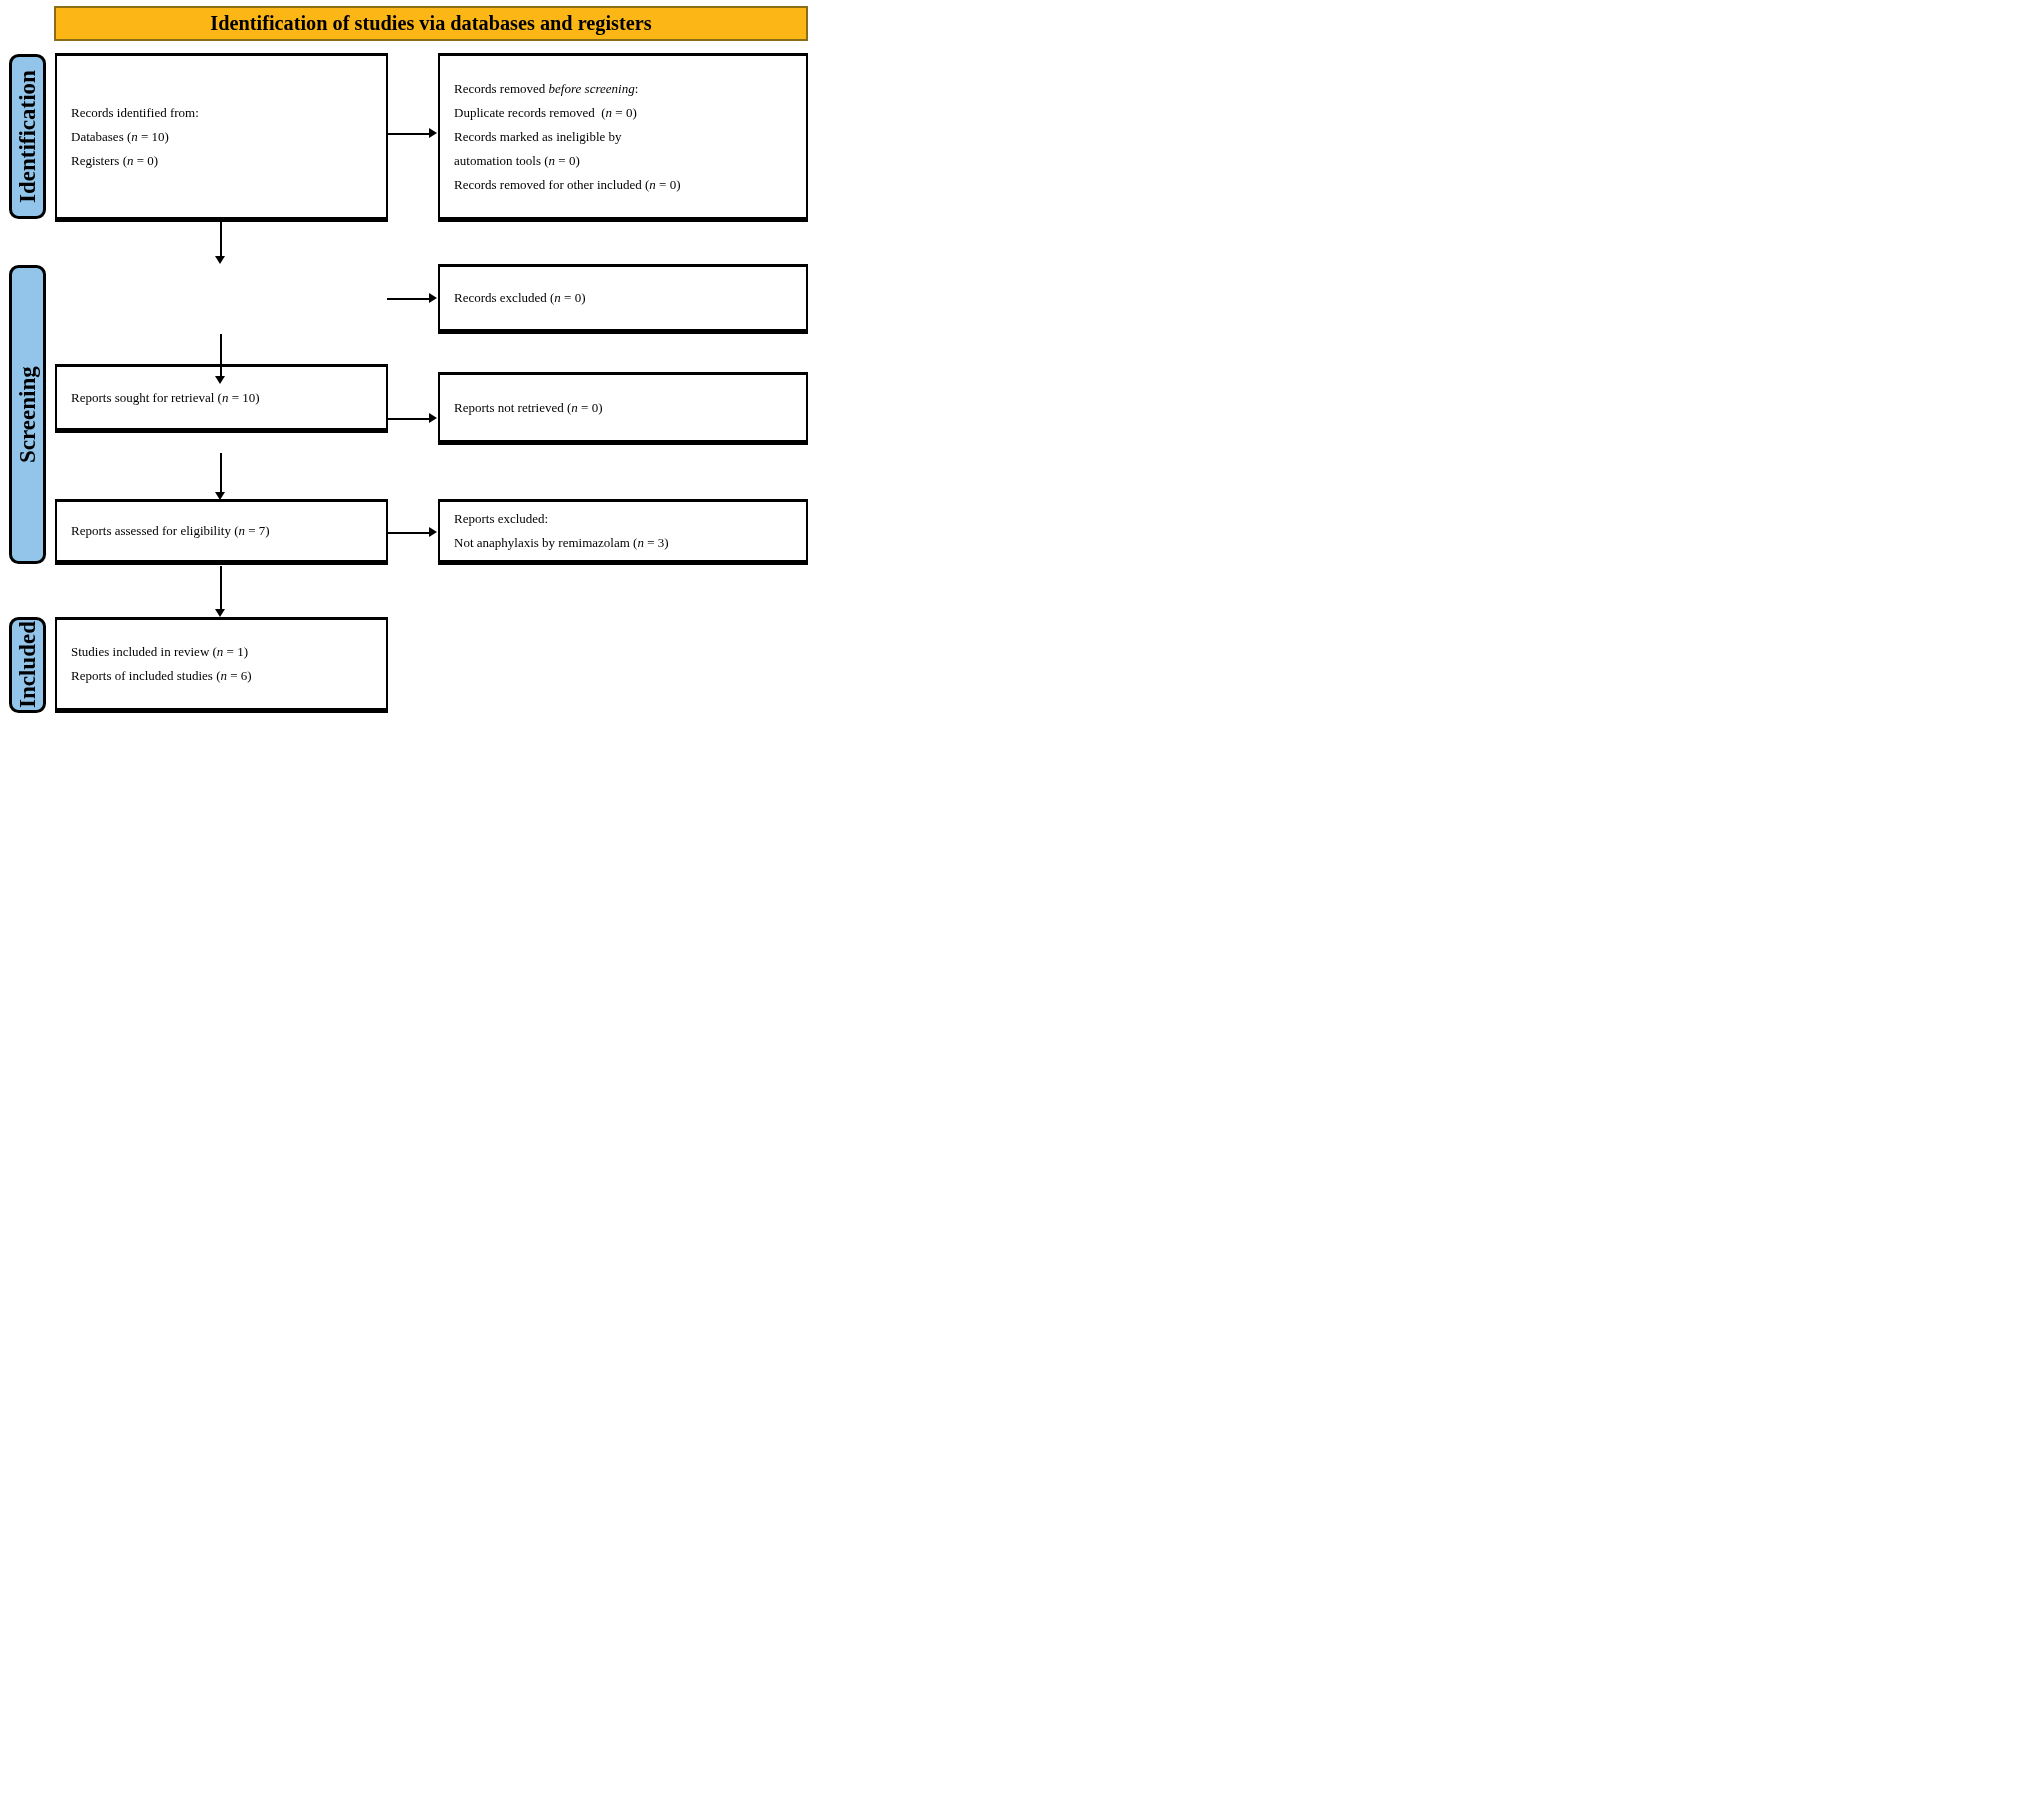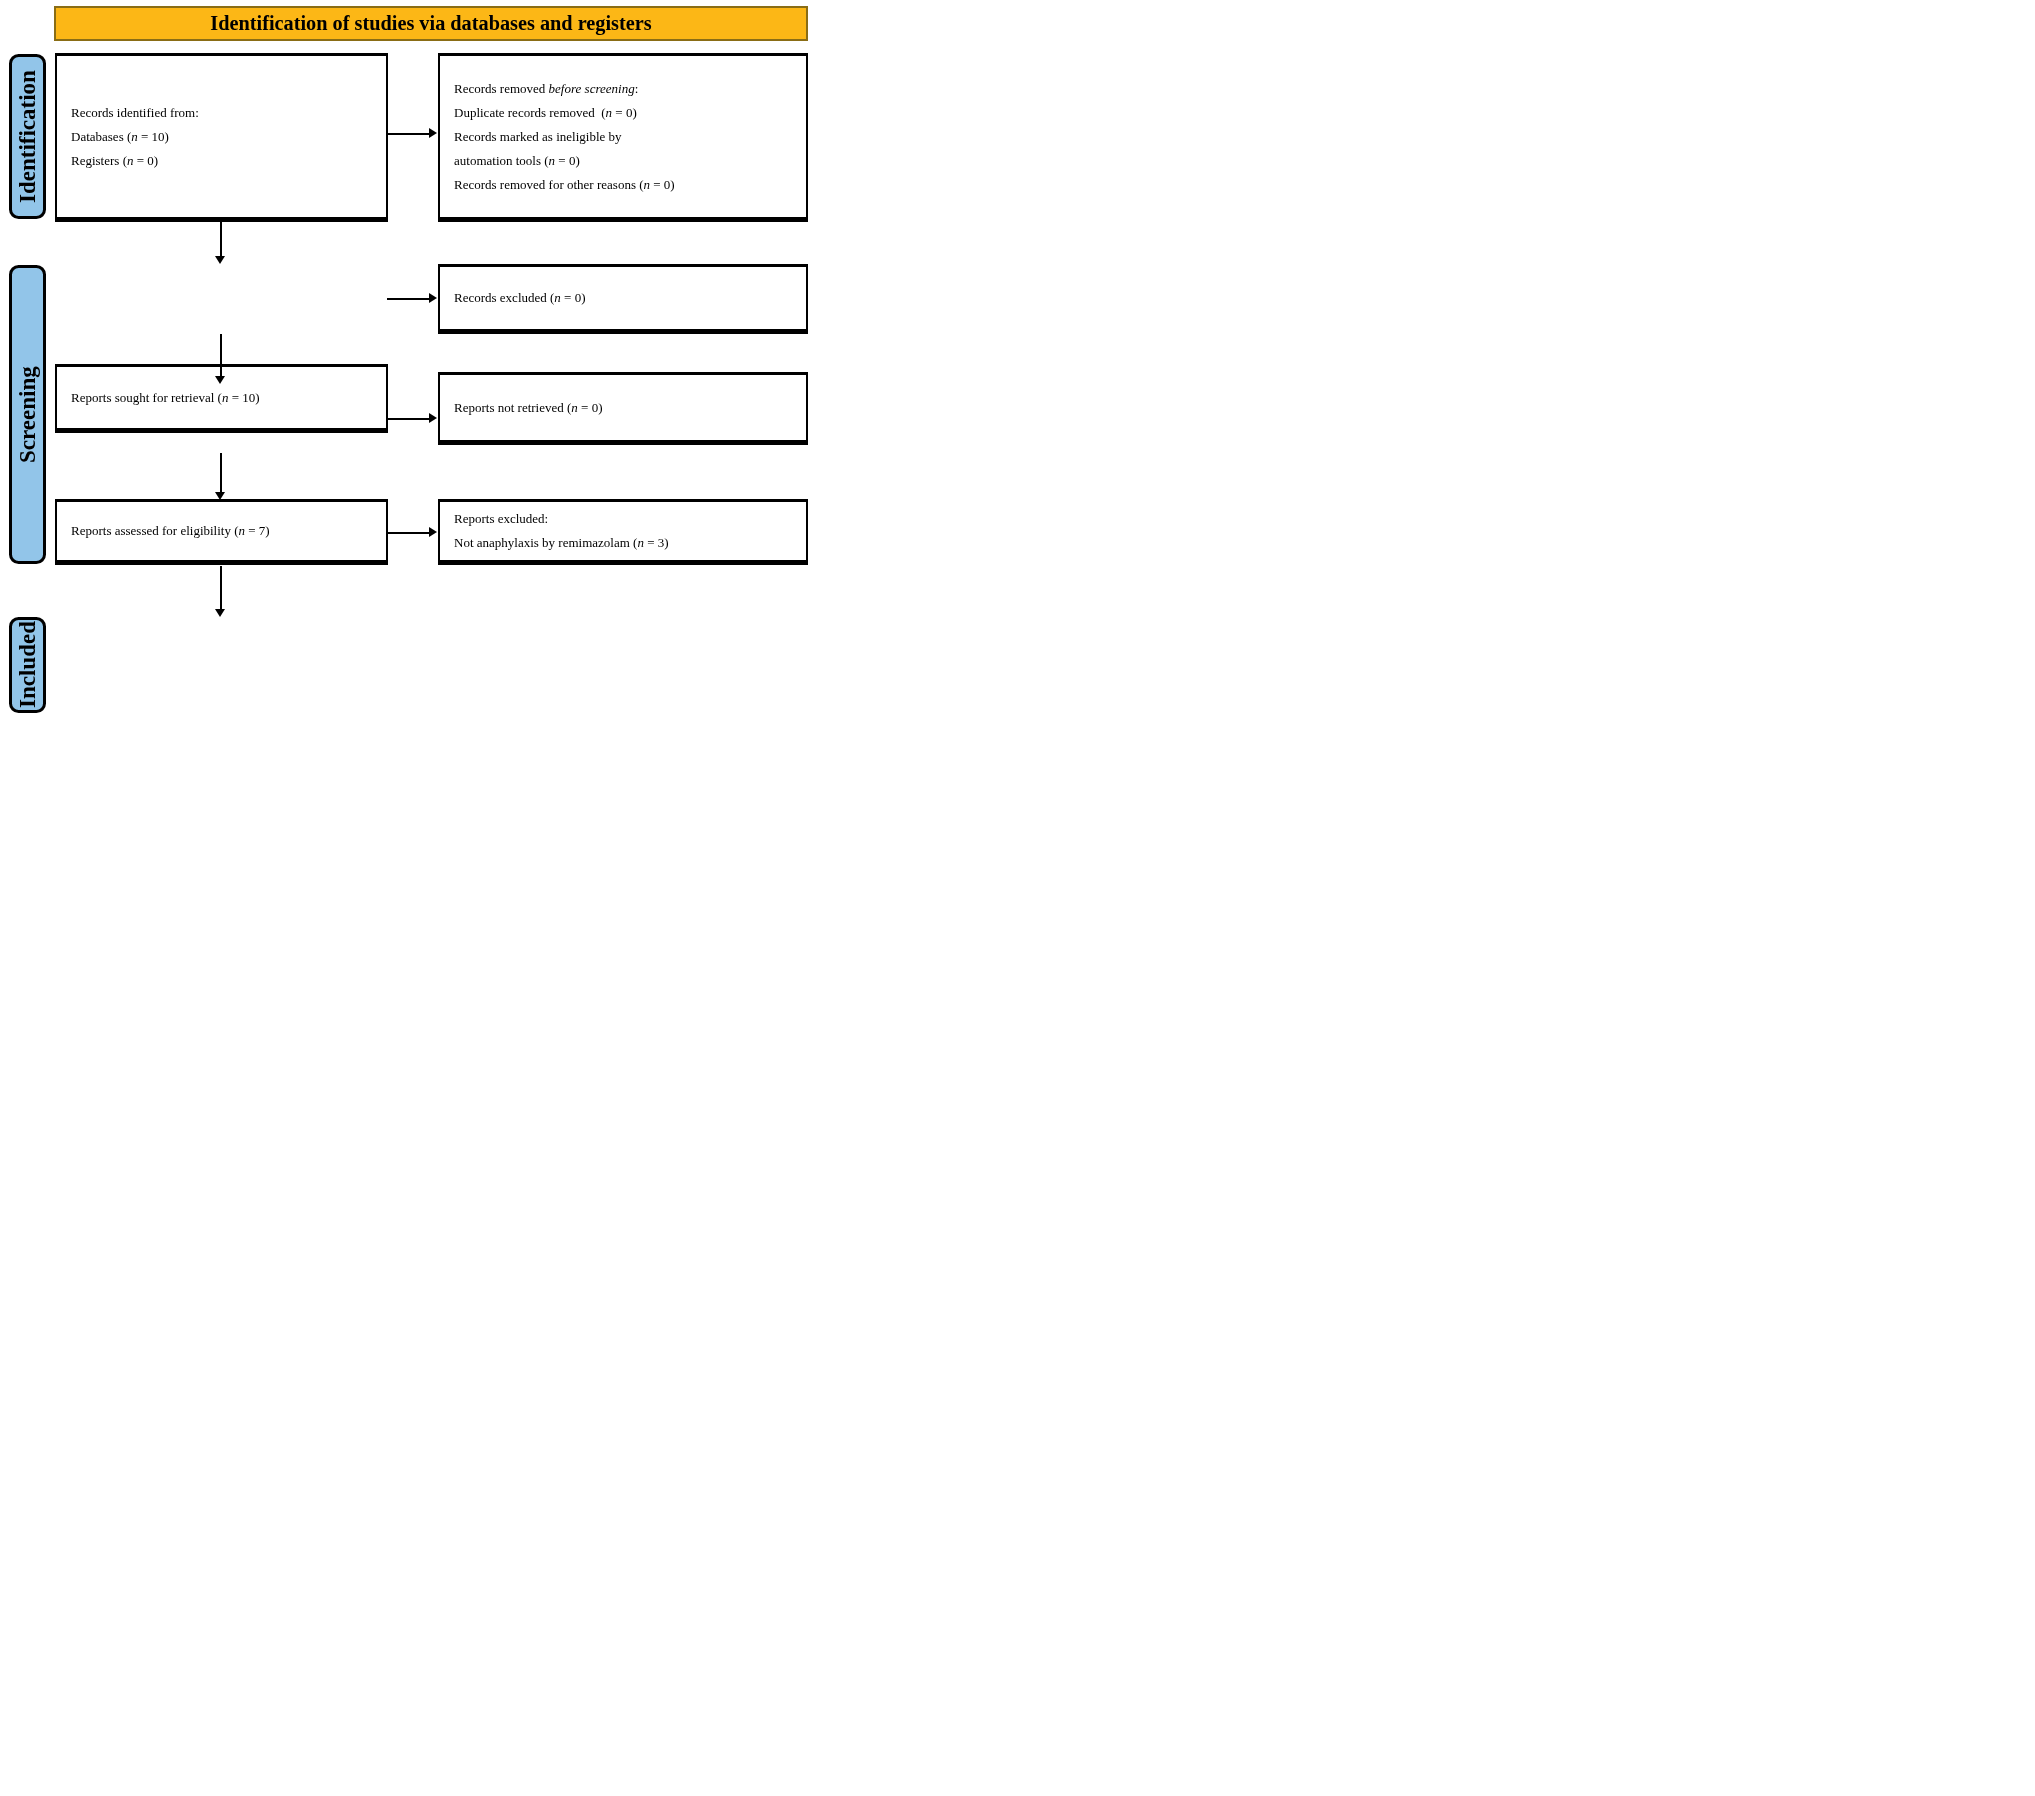--- a/index.html
+++ b/index.html
@@ -91,21 +91,21 @@
   <div class="flowbox" style="left:55px;top:53px;width:333px;height:169px;">
       <div class="line"><span>Records identified from:</span></div>
       <div class="line"><span>Databases (</span><em>n</em><span> = 10)</span></div>
       <div class="line"><span>Registers (</span><em>n</em><span> = 0)</span></div>
     </div>
   <div class="flowbox" style="left:438px;top:53px;width:370px;height:169px;">
       <div class="line"><span>Records removed </span><em>before screening</em><span>:</span></div>
       <div class="line"><span>Duplicate records removed&nbsp; (</span><em>n</em><span> = 0)</span></div>
       <div class="line"><span>Records marked as ineligible by</span></div>
       <div class="line"><span>automation tools (</span><em>n</em><span> = 0)</span></div>
-      <div class="line"><span>Records removed for other reasons (</span><em>n</em><span> = 0)</span></div>
+      <div class="line"><span>Records removed for other included (</span><em>n</em><span> = 0)</span></div>
     </div>
 
   <div class="flowbox" style="left:438px;top:264px;width:370px;height:70px;">
       <div class="line"><span>Records excluded (</span><em>n</em><span> = 0)</span></div>
     </div>
 
   <div class="flowbox" style="left:55px;top:364px;width:333px;height:69px;">
       <div class="line"><span>Reports sought for retrieval (</span><em>n</em><span> = 10)</span></div>
     </div>
   <div class="flowbox" style="left:438px;top:372px;width:370px;height:73px;">
@@ -113,20 +113,24 @@
     </div>
 
   <div class="flowbox" style="left:55px;top:499px;width:333px;height:66px;">
       <div class="line"><span>Reports assessed for eligibility (</span><em>n</em><span> = 7)</span></div>
     </div>
   <div class="flowbox" style="left:438px;top:499px;width:370px;height:66px;">
       <div class="line"><span>Reports excluded:</span></div>
       <div class="line"><span>Not anaphylaxis by remimazolam (</span><em>n</em><span> = 3)</span></div>
     </div>
 
+  <div class="flowbox" style="left:55px;top:617px;width:333px;height:96px;">
+      <div class="line"><span>Studies included in review (</span><em>n</em><span> = 1)</span></div>
+      <div class="line"><span>Reports of included studies (</span><em>n</em><span> = 6)</span></div>
+    </div>
 
   <div class="varrow" style="left:220px;top:222px;height:34px;"></div>
   <div class="varrow" style="left:220px;top:334px;height:42px;"></div>
   <div class="varrow" style="left:220px;top:453px;height:39px;"></div>
   <div class="varrow" style="left:220px;top:566px;height:43px;"></div>
 
   <div class="harrow" style="left:387px;top:133px;width:42px;"></div>
   <div class="harrow" style="left:387px;top:298px;width:42px;"></div>
   <div class="harrow" style="left:387px;top:418px;width:42px;"></div>
   <div class="harrow" style="left:387px;top:532px;width:42px;"></div>

